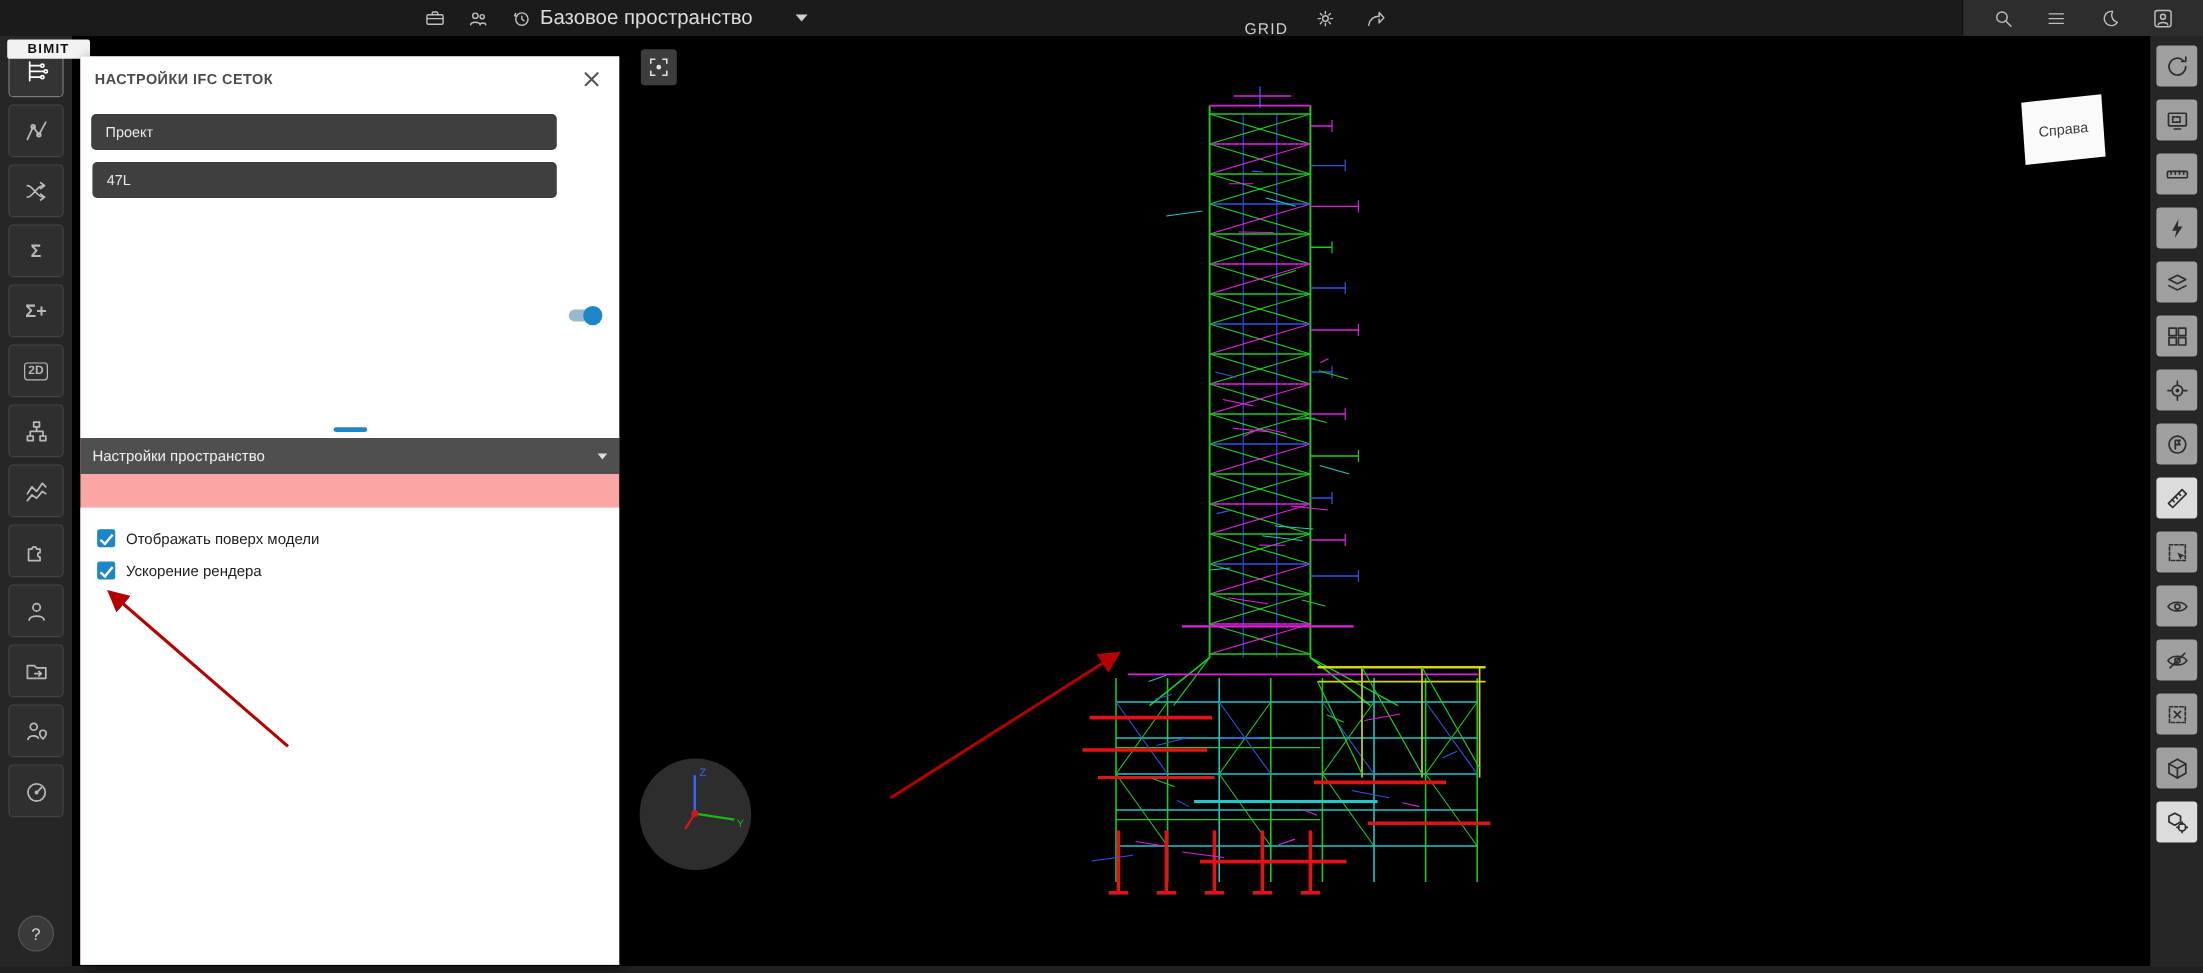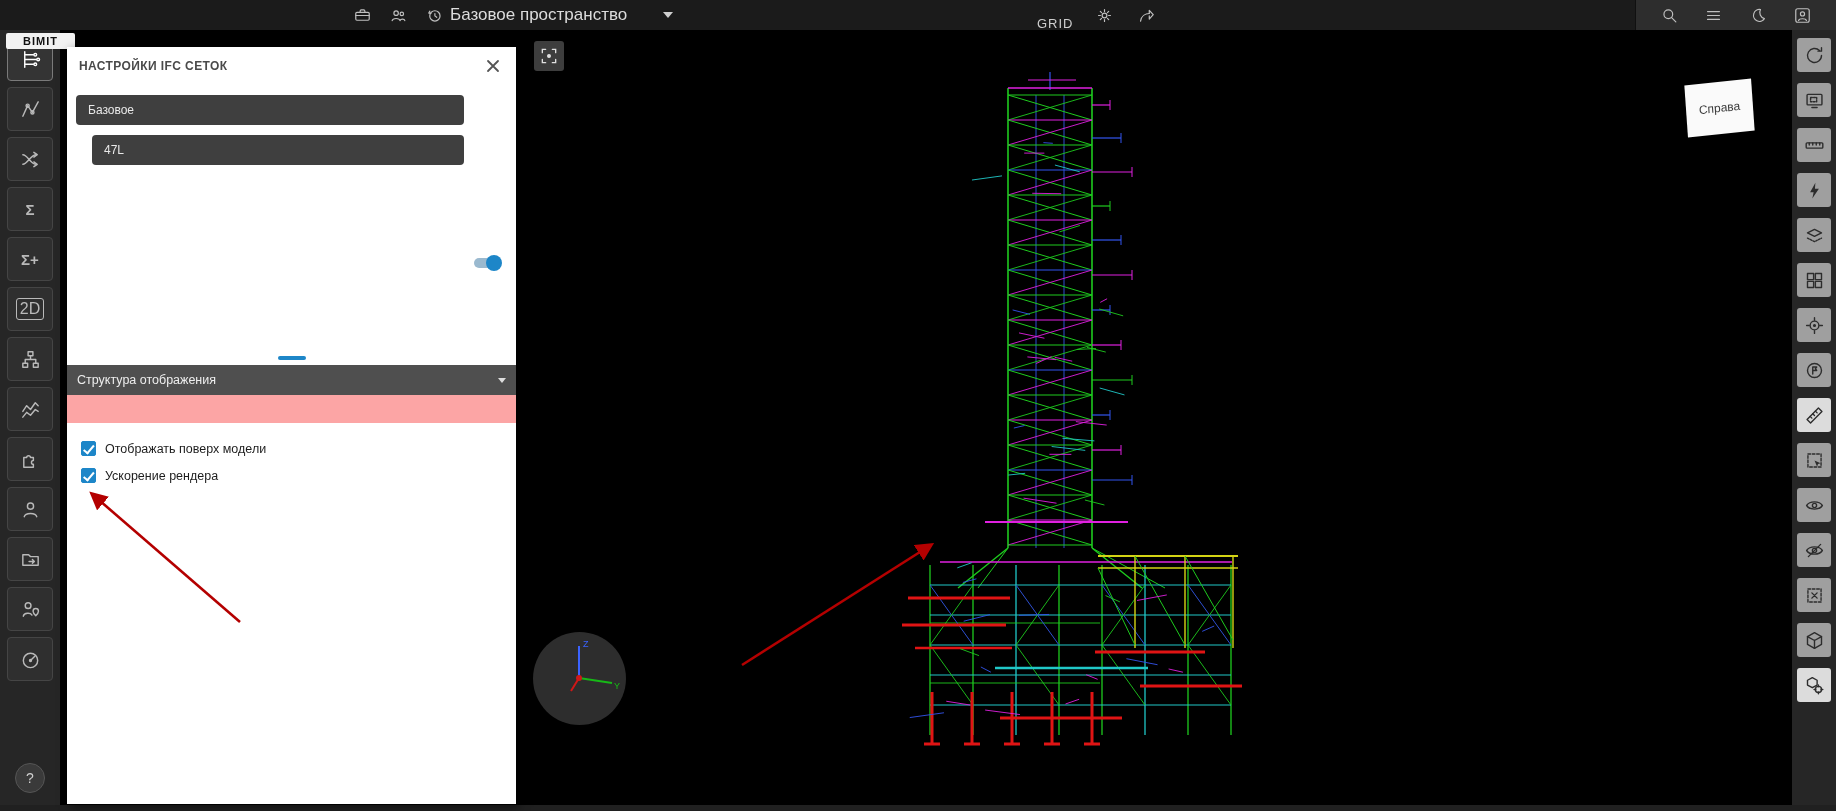--- a/index.html
+++ b/index.html
@@ -23,21 +23,21 @@
   .tb-right{position:absolute;right:0;top:0;height:30px;width:200px;background:#2d2d2d;
             display:flex;align-items:center;justify-content:space-evenly;border-left:1px solid #101010;}
 
   
   #left-sidebar{position:absolute;top:30px;left:0;bottom:6px;width:60px;background:#262626;z-index:15;
                 display:flex;flex-direction:column;align-items:center;padding-top:7px;box-sizing:border-box;}
   .lbtn{width:46px;height:44px;margin-bottom:6px;background:#2f2f2f;border:1px solid #454545;border-radius:4px;
         display:flex;align-items:center;justify-content:center;cursor:pointer;padding:0;box-sizing:border-box;}
   .lbtn svg{width:23px;height:23px;stroke:#b9b9b9;fill:none;stroke-width:1.5;stroke-linecap:round;stroke-linejoin:round;}
   .lbtn .glyph{color:#b9b9b9;font-size:15px;font-weight:bold;}
-  .lbtn .glyph-box{color:#b9b9b9;font-size:16px;font-weight:normal;border:1.5px solid #b9b9b9;border-radius:3px;padding:1px 3px;}
+  .lbtn .glyph-box{color:#b9b9b9;font-size:10px;font-weight:bold;border:1.5px solid #b9b9b9;border-radius:3px;padding:1px 3px;}
   .lbtn.active{border-color:#7a7a7a;background:#343434;}
   .lbtn.active svg{stroke:#ffffff;}
   .help-btn{position:absolute;bottom:12px;left:15px;width:30px;height:30px;border-radius:50%;
             background:#3a3a3a;border:1px solid #555;color:#cfcfcf;font-size:14px;cursor:pointer;
             display:flex;align-items:center;justify-content:center;padding:0;}
 
   
   #right-toolbar{position:absolute;top:30px;right:0;bottom:6px;width:44px;background:#262626;z-index:15;
                  display:flex;flex-direction:column;align-items:center;padding-top:8px;box-sizing:border-box;}
   .rbtn{width:34px;height:34px;margin-bottom:11px;background:#9f9f9f;border:none;border-radius:3px;
@@ -67,21 +67,21 @@
   .close-btn{background:none;border:none;cursor:pointer;width:22px;height:22px;padding:0;
              display:flex;align-items:center;justify-content:center;}
   .close-btn svg{width:14px;height:14px;stroke:#555;stroke-width:1.8;stroke-linecap:round;}
   .section-bar{height:30px;flex:none;background:#4f4f4f;color:#eeeeee;font-size:12.5px;display:flex;
                align-items:center;justify-content:space-between;padding:0 10px;cursor:pointer;border:none;width:100%;
                box-sizing:border-box;text-align:left;}
   .section-bar .caret{border-top-color:#dddddd;border-left-width:4.5px;border-right-width:4.5px;border-top-width:5.5px;}
   .tree-area{height:280px;flex:none;position:relative;background:#fff;padding-top:10px;box-sizing:border-box;}
   .tree-row{height:30px;background:#3f3f3f;border-radius:4px;color:#e8e8e8;font-size:12px;display:flex;
             align-items:center;padding:0 12px;margin:0 52px 10px 9px;cursor:pointer;}
-  .tree-row.indent{margin-left:25px;}
+  .tree-row.indent{margin-left:10px;}
   .toggle{position:absolute;right:16px;top:173px;width:26px;height:10px;border-radius:5px;background:#9ab9cf;
           cursor:pointer;}
   .toggle .knob{position:absolute;top:-3px;left:-2px;width:16px;height:16px;border-radius:50%;background:#777;}
   .toggle.on .knob{left:auto;right:-2px;background:#1d86c8;}
   .scroll-ind{position:absolute;bottom:5px;left:50%;transform:translateX(-50%);width:28px;height:4px;
               border-radius:2px;background:#1d86c8;cursor:pointer;}
   .display-area{flex:1;background:#fff;padding-top:12px;margin-top:28px;}
   .cb-row{display:flex;align-items:center;gap:9px;padding:6px 14px;cursor:pointer;}
   .cb{width:15px;height:15px;border-radius:2px;background:#fff;border:1.5px solid #999;position:relative;
       box-sizing:border-box;flex:none;}
@@ -571,33 +571,33 @@
       <button class="close-btn">
         <svg viewBox="0 0 14 14" fill="none">
           <path d="M2 2 12 12M12 2 2 12"></path>
         </svg>
       </button>
     </div>
 
 
     <div class="tree-area">
       <div class="tree-row">
-        <span>Базовое</span>
+        <span>Проект</span>
       </div>
       <div class="tree-row indent">
         <span>47L</span>
       </div>
       <span class="toggle on">
         <span class="knob"></span>
       </span>
       <span class="scroll-ind"></span>
     </div>
 
     <button class="section-bar">
-      <span>Структура отображения</span>
+      <span>Настройки пространство</span>
       <span class="caret"></span>
     </button>
 
     <div class="display-area">
       <label class="cb-row">
         <span class="cb on"></span>
         <span class="cb-label">Отображать поверх модели</span>
       </label>
       <label class="cb-row">
         <span class="cb on"></span>

